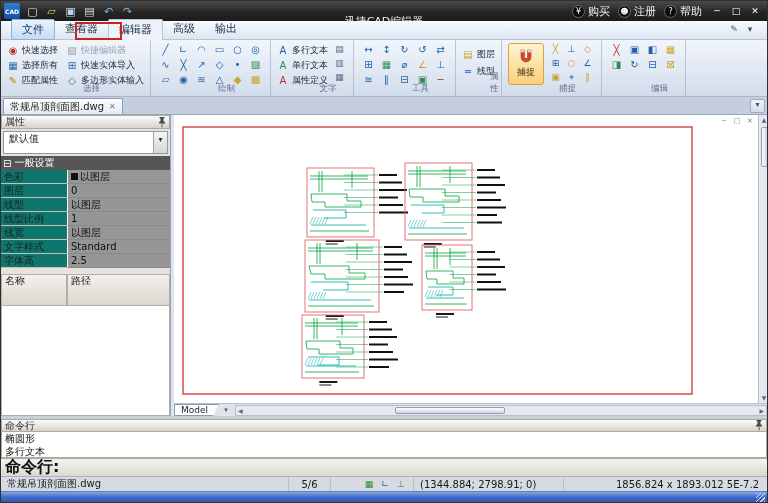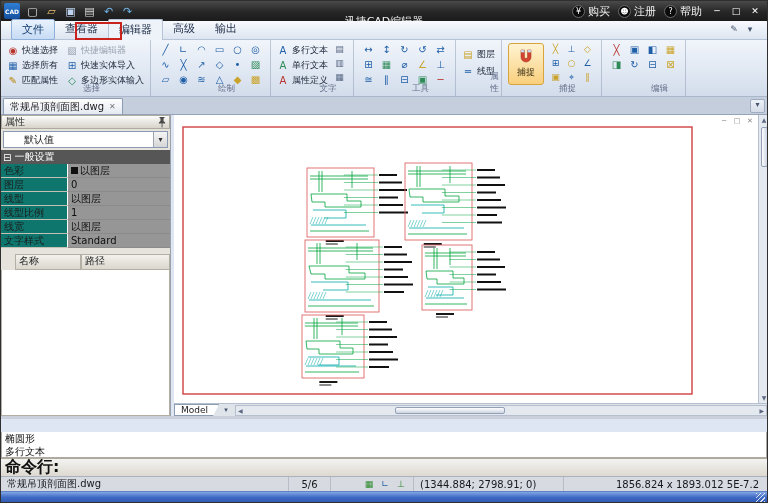--- a/index.html
+++ b/index.html
@@ -81,34 +81,34 @@
   .doctab .close { color:#777; font-size:8px; }
   .doctabs .strip-dd { margin-left:auto; width:15px; height:14px; text-align:center; font-size:8px;
     color:#44546e; background:linear-gradient(#eef2f8,#d4dce8); border:1px solid #9fabbf; border-radius:2px; margin-bottom:1px; }
 
   
   .leftpanel { position:absolute; left:0; top:114px; width:170px; height:301px; background:#e6e3dc;
     border-right:1px solid #9aa0aa; display:flex; flex-direction:column; }
   .panel-header { height:14px; background:linear-gradient(#fcfcfb,#d7d3ca); border:1px solid #aeaaa0;
     display:flex; align-items:center; justify-content:space-between; padding:0 3px; font-size:10px; color:#2c2c2c; }
   .pin { display:flex; align-items:center; }
-  .preset-row { height:17px; margin:2px; background:#fff; border:1px solid #8a9ab2; display:flex;
-    align-items:center; font-size:10px; padding-left:20px; }
+  .preset-row { height:23px; margin:2px; background:#fff; border:1px solid #8a9ab2; display:flex;
+    align-items:flex-start; font-size:10px; padding-left:5px; }
   .preset-row .dd { margin-left:auto; width:14px; height:100%; background:linear-gradient(#f5f5f5,#d6d6d6);
     border-left:1px solid #9aa4b4; text-align:center; font-size:8px; color:#333; line-height:15px; }
   .prop-grid { background:#cfccc4; }
   .prop-section { height:14px; background:#565656; color:#fff; font-size:10px; display:flex;
     align-items:center; gap:3px; padding-left:2px; }
   .prop-row { display:grid; grid-template-columns:66px 1fr; height:14px; font-size:10px; }
   .prop-label { background:#0f766e; border-bottom:1px solid #c4c0b6; padding-left:3px; line-height:13px; }
   .prop-value { background:#969696; border-bottom:1px solid #8a8a8a; border-left:1px solid #fdfdfd;
     padding-left:3px; line-height:13px; color:#0e0e0e; display:flex; align-items:center; gap:2px; }
   .swatch { width:7px; height:7px; background:#101010; display:inline-block; }
   .grid-filler { height:6px; }
-  .fav-cols { display:flex; height:16px;margin-left:14px; }
+  .fav-cols { display:flex; height:32px; }
   .fav-col { background:linear-gradient(#f3f1ec,#dbd7ce); border:1px solid #b3afa4; font-size:10px;
     padding-left:3px; line-height:12px; }
   .fav-col.name { width:66px; }
   .fav-col.path { flex:1; }
   .fav-body { flex:1; background:#fff; border:1px solid #b3afa4; border-top:none; }
 
   
   .canvas-area { position:absolute; left:173px; top:114px; width:595px; height:301px; background:#fff; }
   .mdi-controls { position:absolute; right:14px; top:1px; display:flex; gap:3px; z-index:5; }
   .mdi-controls .icon-cell { width:10px; height:10px; line-height:10px; font-size:7px; color:#8a8a8a; }
@@ -424,20 +424,24 @@
             <div class="prop-label">线型比例</div>
             <div class="prop-value">1</div>
           </div>
           <div class="prop-row">
             <div class="prop-label">线宽</div>
             <div class="prop-value">以图层</div>
           </div>
           <div class="prop-row">
             <div class="prop-label">文字样式</div>
             <div class="prop-value">Standard</div>
+          </div>
+          <div class="prop-row">
+            <div class="prop-label">字体高</div>
+            <div class="prop-value">2.5</div>
           </div>
         </div>
     </div>
     <div class="grid-filler"></div>
     <div class="fav-cols">
       <div class="fav-col name">名称</div>
       <div class="fav-col path">路径</div>
     </div>
     <div class="fav-body"></div>
   </div>
@@ -622,20 +626,29 @@
       <div class="hscroll">
         <span class="arr">◀</span>
         <span class="thumb"></span>
         <span class="track"></span>
         <span class="arr">▶</span>
       </div>
     </div>
   </div>
 
   <div class="splitter-h"></div>
+  <div class="panel-header cmd-panel-header">
+    <span>命令行</span>
+    <span class="pin">
+      <svg width="8" height="11" viewBox="0 0 8 11">
+          <path d="M1.5 0h5v1l-1 .6V4l1.6 1.4v1H.9v-1L2.5 4V1.6l-1-.6z" fill="#4a4a4a"></path>
+          <rect x="3.6" y="6.4" width="0.9" height="4" fill="#4a4a4a"></rect>
+        </svg>
+    </span>
+  </div>
   <div class="cmd-body">
       <span class="cmd-line">椭圆形</span>
       <span class="cmd-line">多行文本</span>
     </div>
   <div class="cmd-input-row">
     <span class="prompt">命令行:</span>
     <span class="cmd-input"></span>
   </div>
 
   <div class="statusbar">

